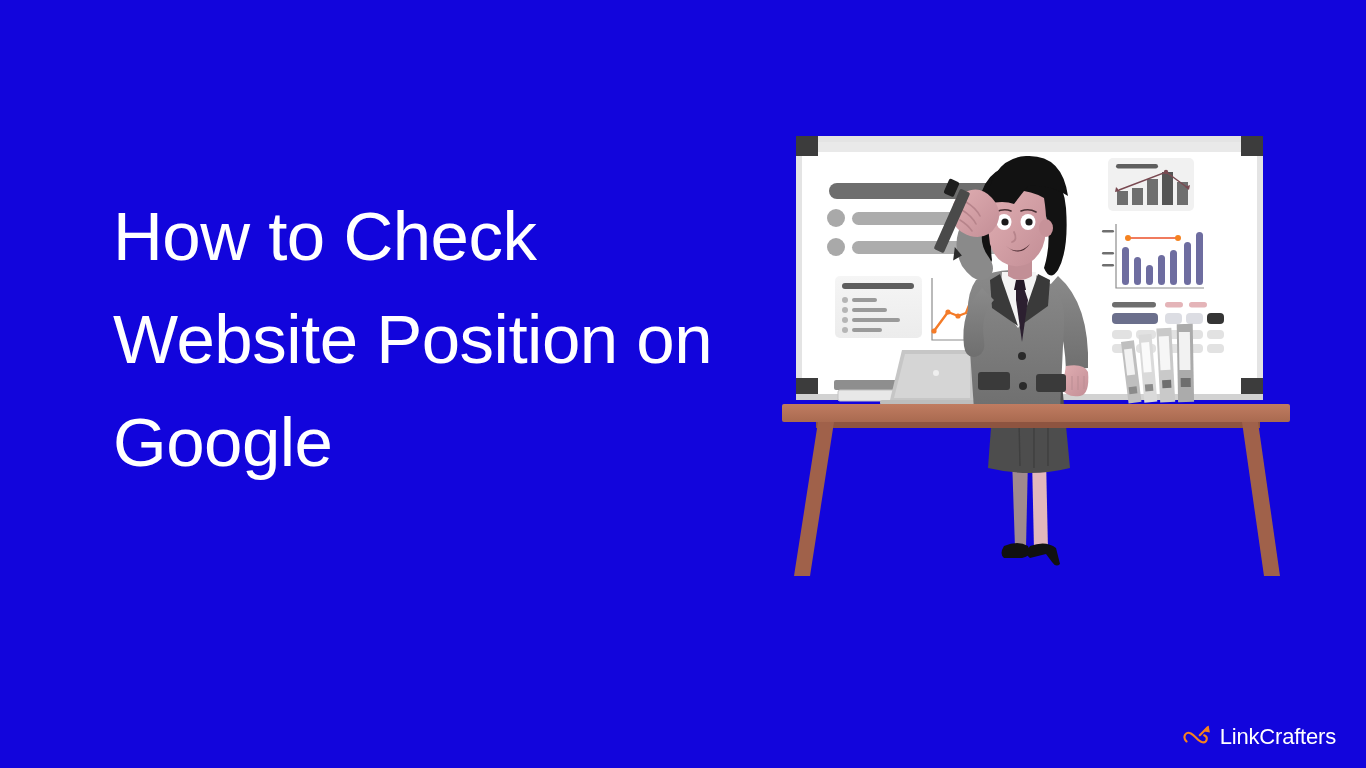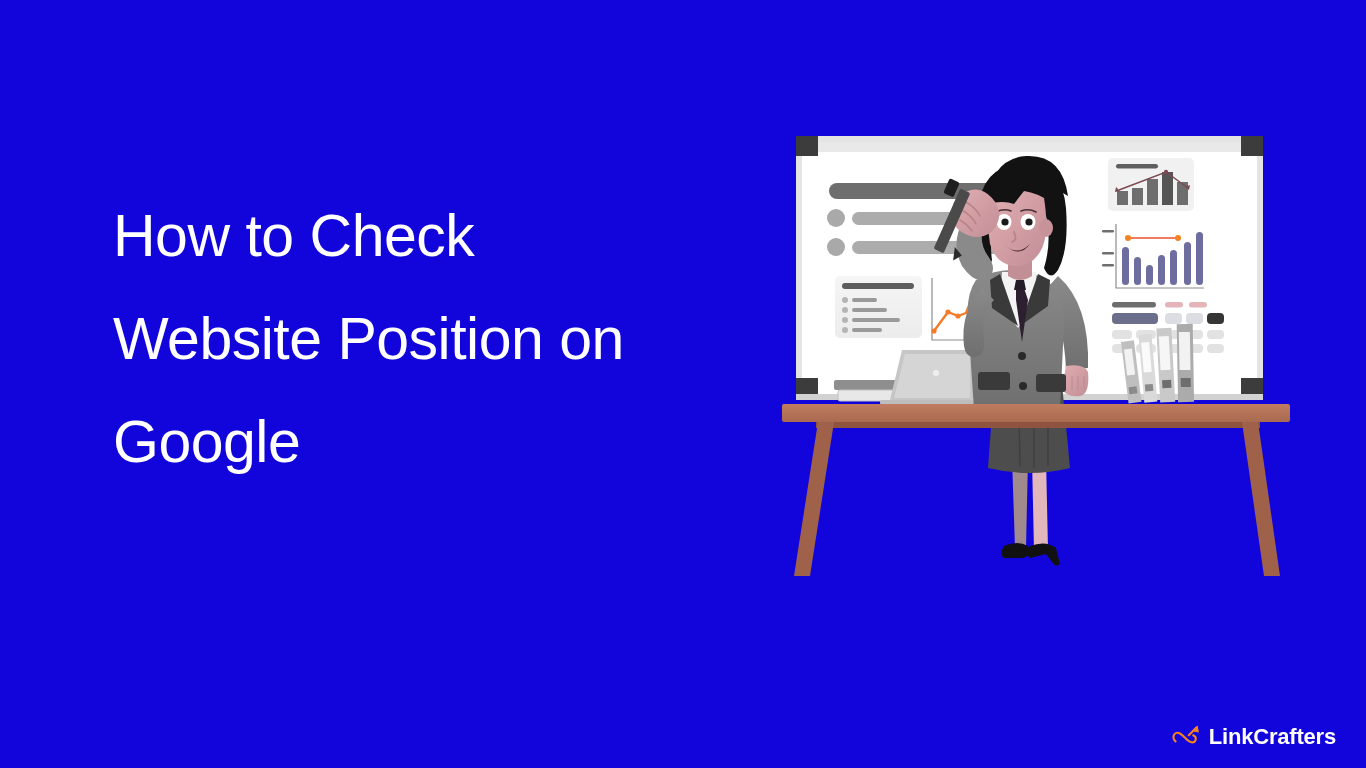--- a/index.html
+++ b/index.html
@@ -12,21 +12,21 @@
   .banner {
     position:absolute; inset:0;
     background:#1205dc;
   }
   
   .headline {
     position:absolute;
     left:113px; top:185px;
     width:700px;
     color:#ffffff;
-    font-size:59px;
+    font-size:69px;
     line-height:103px;
     font-weight:400;
     letter-spacing:-0.5px;
     white-space:pre-line;
   }
   
   .illustration {
     position:absolute;
     left:780px; top:128px;
     width:520px; height:450px;
@@ -35,21 +35,21 @@
   
   .logo {
     position:absolute;
     right:30px; bottom:18px;
     display:flex; align-items:center; gap:7px;
   }
   .logo-mark { width:30px; height:26px; display:block; }
   .logo-text {
     color:#ffffff;
     font-size:22px;
-    font-weight:bold;
+    font-weight:normal;
     letter-spacing:-0.2px;
     line-height:1;
   }
 </style>
 </head>
 <body>
 
 <div class="banner">
 
   <div class="headline">How to Check

